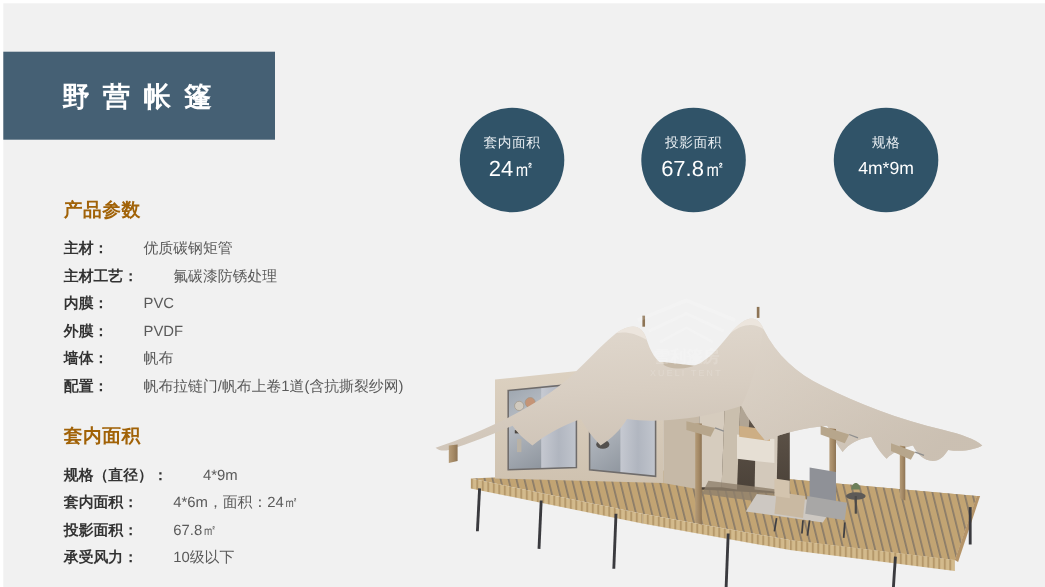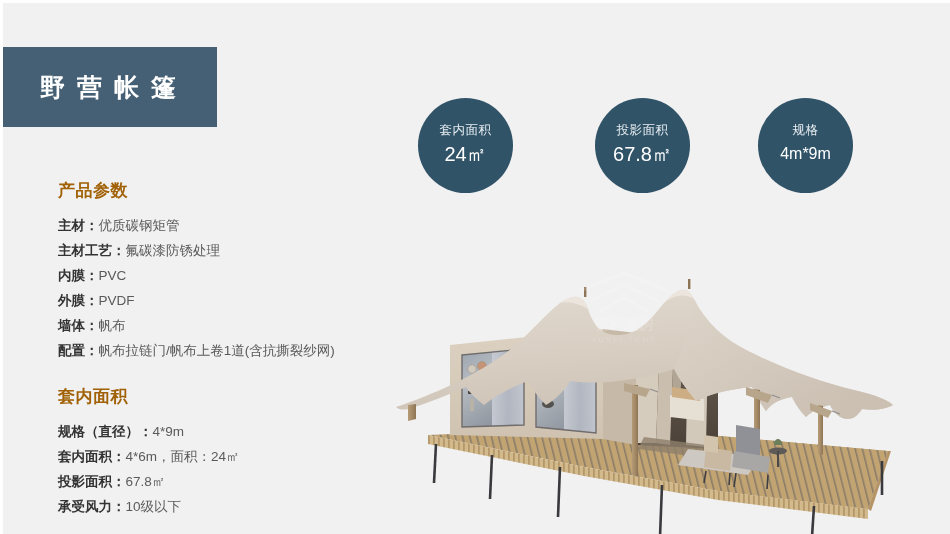--- a/index.html
+++ b/index.html
@@ -23,21 +23,21 @@
     border-top: 3px solid #ffffff;
     border-left: 3px solid #ffffff;
     overflow: hidden;
   }
 
   
   .title-banner {
     position: absolute;
     left: -4px;
     top: 44px;
-    width: 218px;
+    width: 251px;
     height: 80px;
     background: #456074;
     display: flex;
     align-items: center;
     justify-content: center;
   }
   .title-banner .title-text {
     color: #ffffff;
     font-size: 25px;
     font-weight: bold;
@@ -63,21 +63,21 @@
     font-size: 13.5px;
     line-height: 25px;
     color: #565656;
     white-space: nowrap;
   }
   .spec-row .k {
     font-weight: bold;
     color: #333333;
     text-align: center;
   }
-  .spec-row .v { color: #5a5a5a; }
+  .spec-row .v { color: #5a5a5a; margin-left: 32px; }
 
   
   .badge {
     position: absolute;
     width: 95px;
     height: 95px;
     border-radius: 50%;
     background: #305368;
     color: #ffffff;
     display: flex;
@@ -95,21 +95,21 @@
   .badge .badge-value {
     font-size: 20px;
     line-height: 28px;
     margin-top: 2px;
     color: #ffffff;
     white-space: nowrap;
   }
   .badge .badge-value.small { font-size: 16px; }
 
   #badge-1 { left: 415px; top: 95px; }
-  #badge-2 { left: 592px; top: 95px; }
+  #badge-2 { left: 580px; top: 95px; }
   #badge-3 { left: 755px; top: 95px; }
 
   
   .render {
     position: absolute;
     left: 385px;
     top: 196px;
     width: 565px;
     height: 338px;
   }

